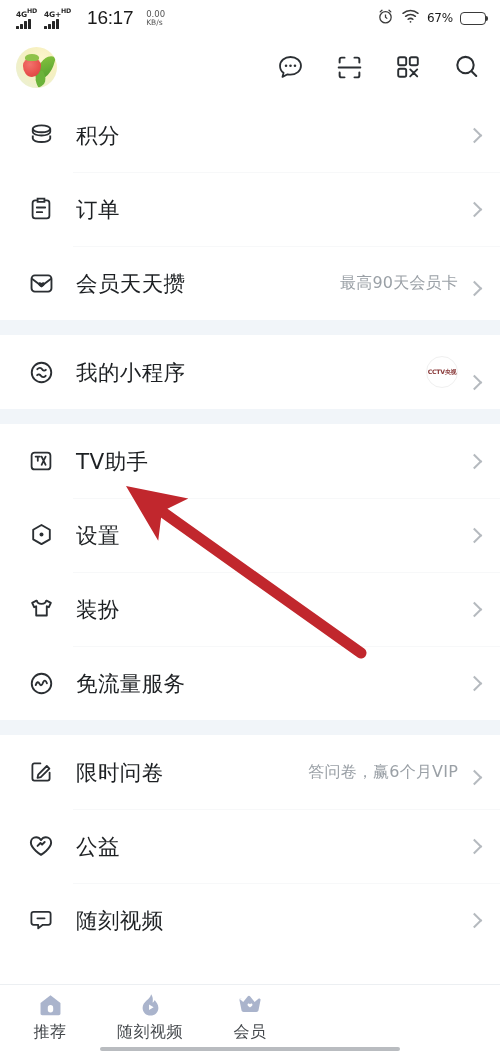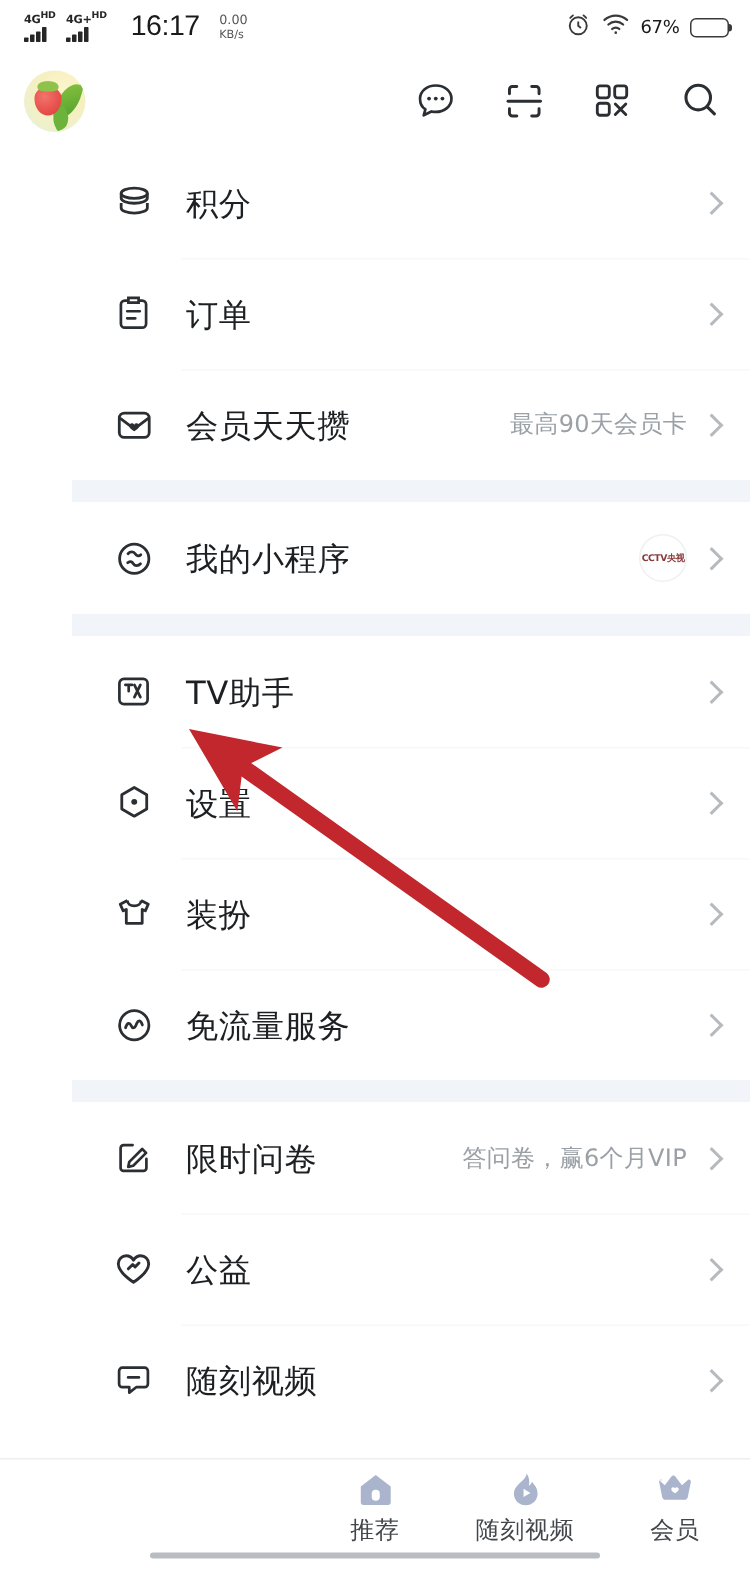--- a/index.html
+++ b/index.html
@@ -184,21 +184,20 @@
     display: flex;
     align-items: center;
     justify-content: center;
     cursor: pointer;
   }
   .hicon svg { display: block; }
 
   
   .scroll {
     background: #ffffff;
-    padding-left: 48px;
   }
   .group { background: #ffffff; }
   .gap {
     height: 15px;
     background: #f1f5f9;
   }
   .row {
     height: 74px;
     display: flex;
     align-items: center;
@@ -230,21 +229,21 @@
   .row-label {
     margin-left: 20px;
     font-size: 21.5px;
     color: #1d2023;
     letter-spacing: 0.4px;
     font-family: "DejaVu Sans", sans-serif;
   }
   .row-right {
     margin-left: auto;
     display: flex;
-    align-items: center;
+    align-items: flex-end;
     gap: 11px;
   }
   .row-hint {
     font-size: 16px;
     color: #9aa0a6;
     letter-spacing: 0.2px;
   }
   .chev {
     width: 9px;
     height: 9px;
@@ -282,31 +281,30 @@
     width: 500px;
     height: 1057px;
     pointer-events: none;
     z-index: 50;
   }
 
   
   .bottomnav {
     position: absolute;
     left: 0;
-    bottom: 16px;
+    bottom: 4px;
     width: 500px;
     height: 69px;
     background: #ffffff;
     border-top: 1px solid #eceff2;
     box-sizing: border-box;
     display: flex;
     align-items: flex-start;
     padding-top: 6px;
     z-index: 40;
-    justify-content: flex-end;
   }
   .navitem {
     width: 100px;
     display: flex;
     flex-direction: column;
     align-items: center;
     gap: 3px;
     cursor: pointer;
   }
   .navitem .ni { height: 28px; display: flex; align-items: center; justify-content: center; }

